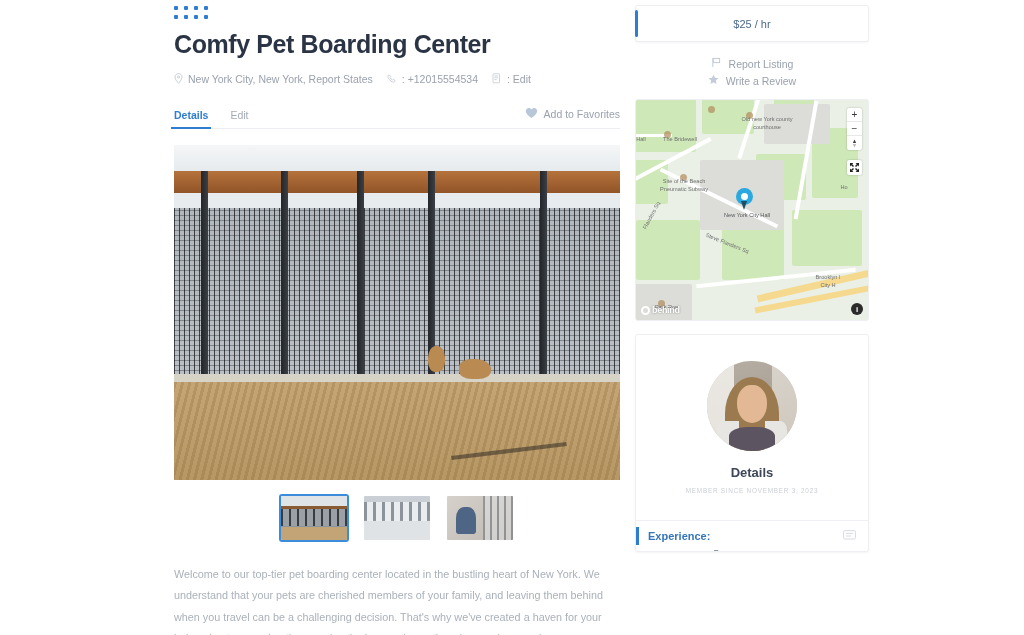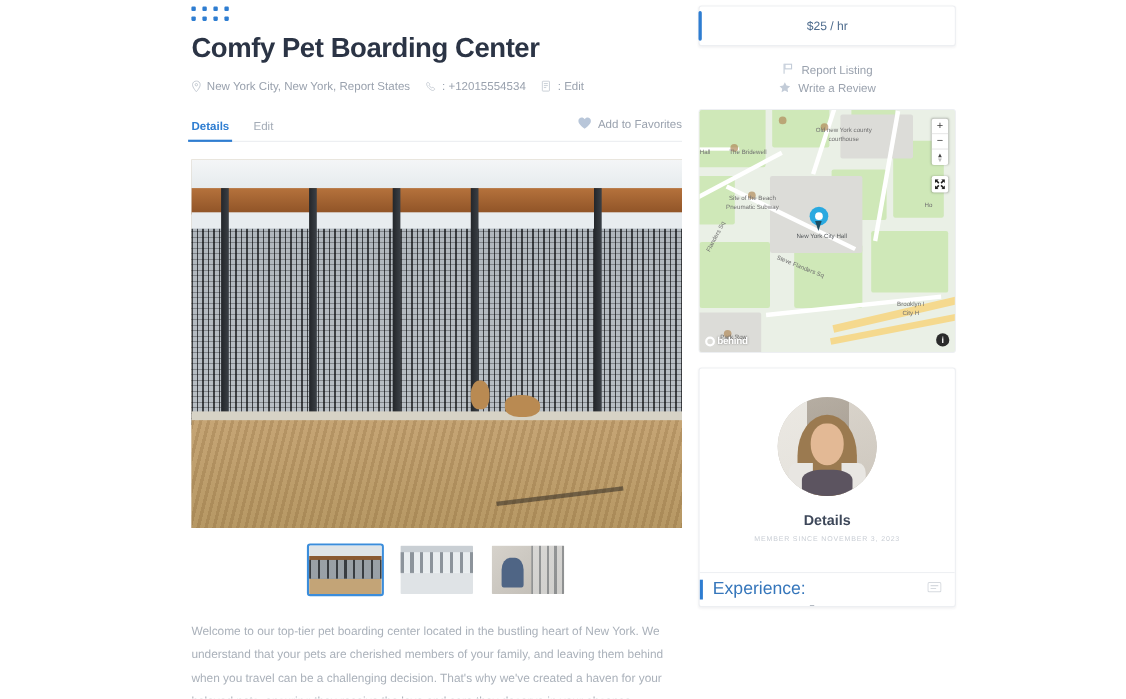--- a/index.html
+++ b/index.html
@@ -449,21 +449,21 @@
     align-items: center;
     padding: 0 12px;
     position: relative;
     text-align: left;
   }
   .exp-bar::before {
     content:"";
     position:absolute; left:0; top:6px; bottom:6px;
     width:3px; background:#2e7dd1;
   }
-  .exp-label { font-size: 16px; font-weight: normal; color: #3576bb; }
+  .exp-label { font-size: 11px; font-weight: bold; color: #3576bb; }
   .exp-value { font-size: 10px; color: #6f7b8a; margin-left: 3px; margin-top: 36px; }
   .exp-icon { margin-left: auto; opacity: .35; }
 </style>
 </head>
 <body>
 
 <div class="page">
 
   <div class="main-col">
 

